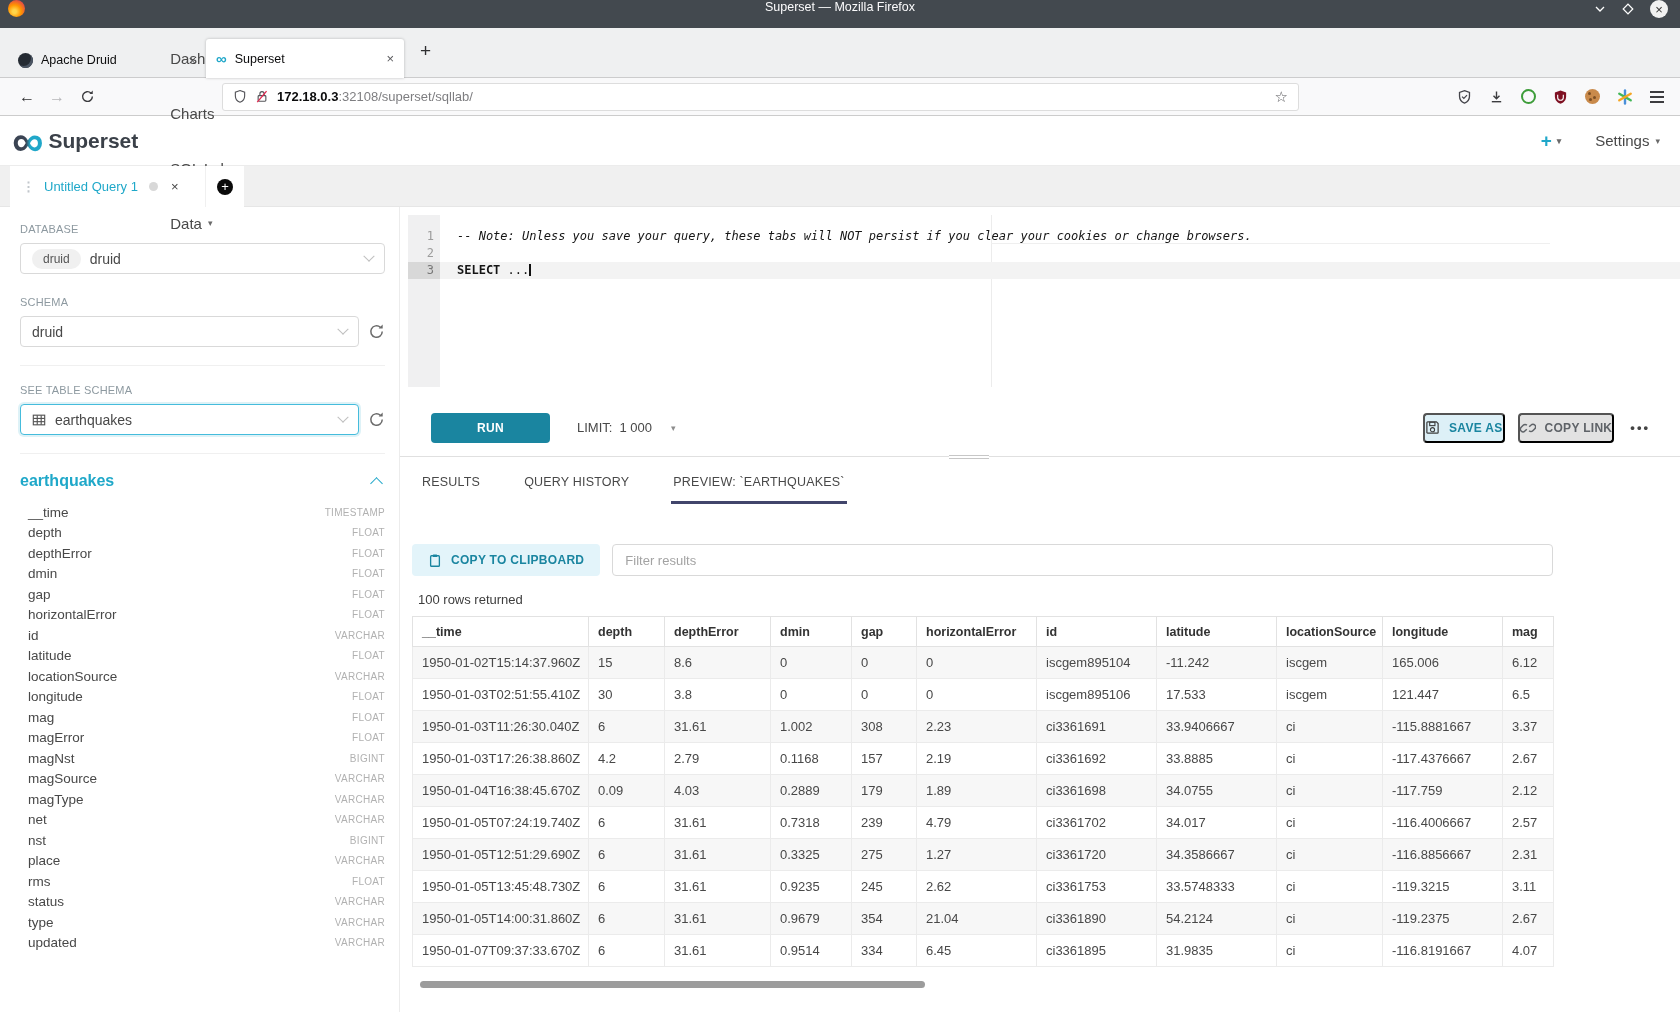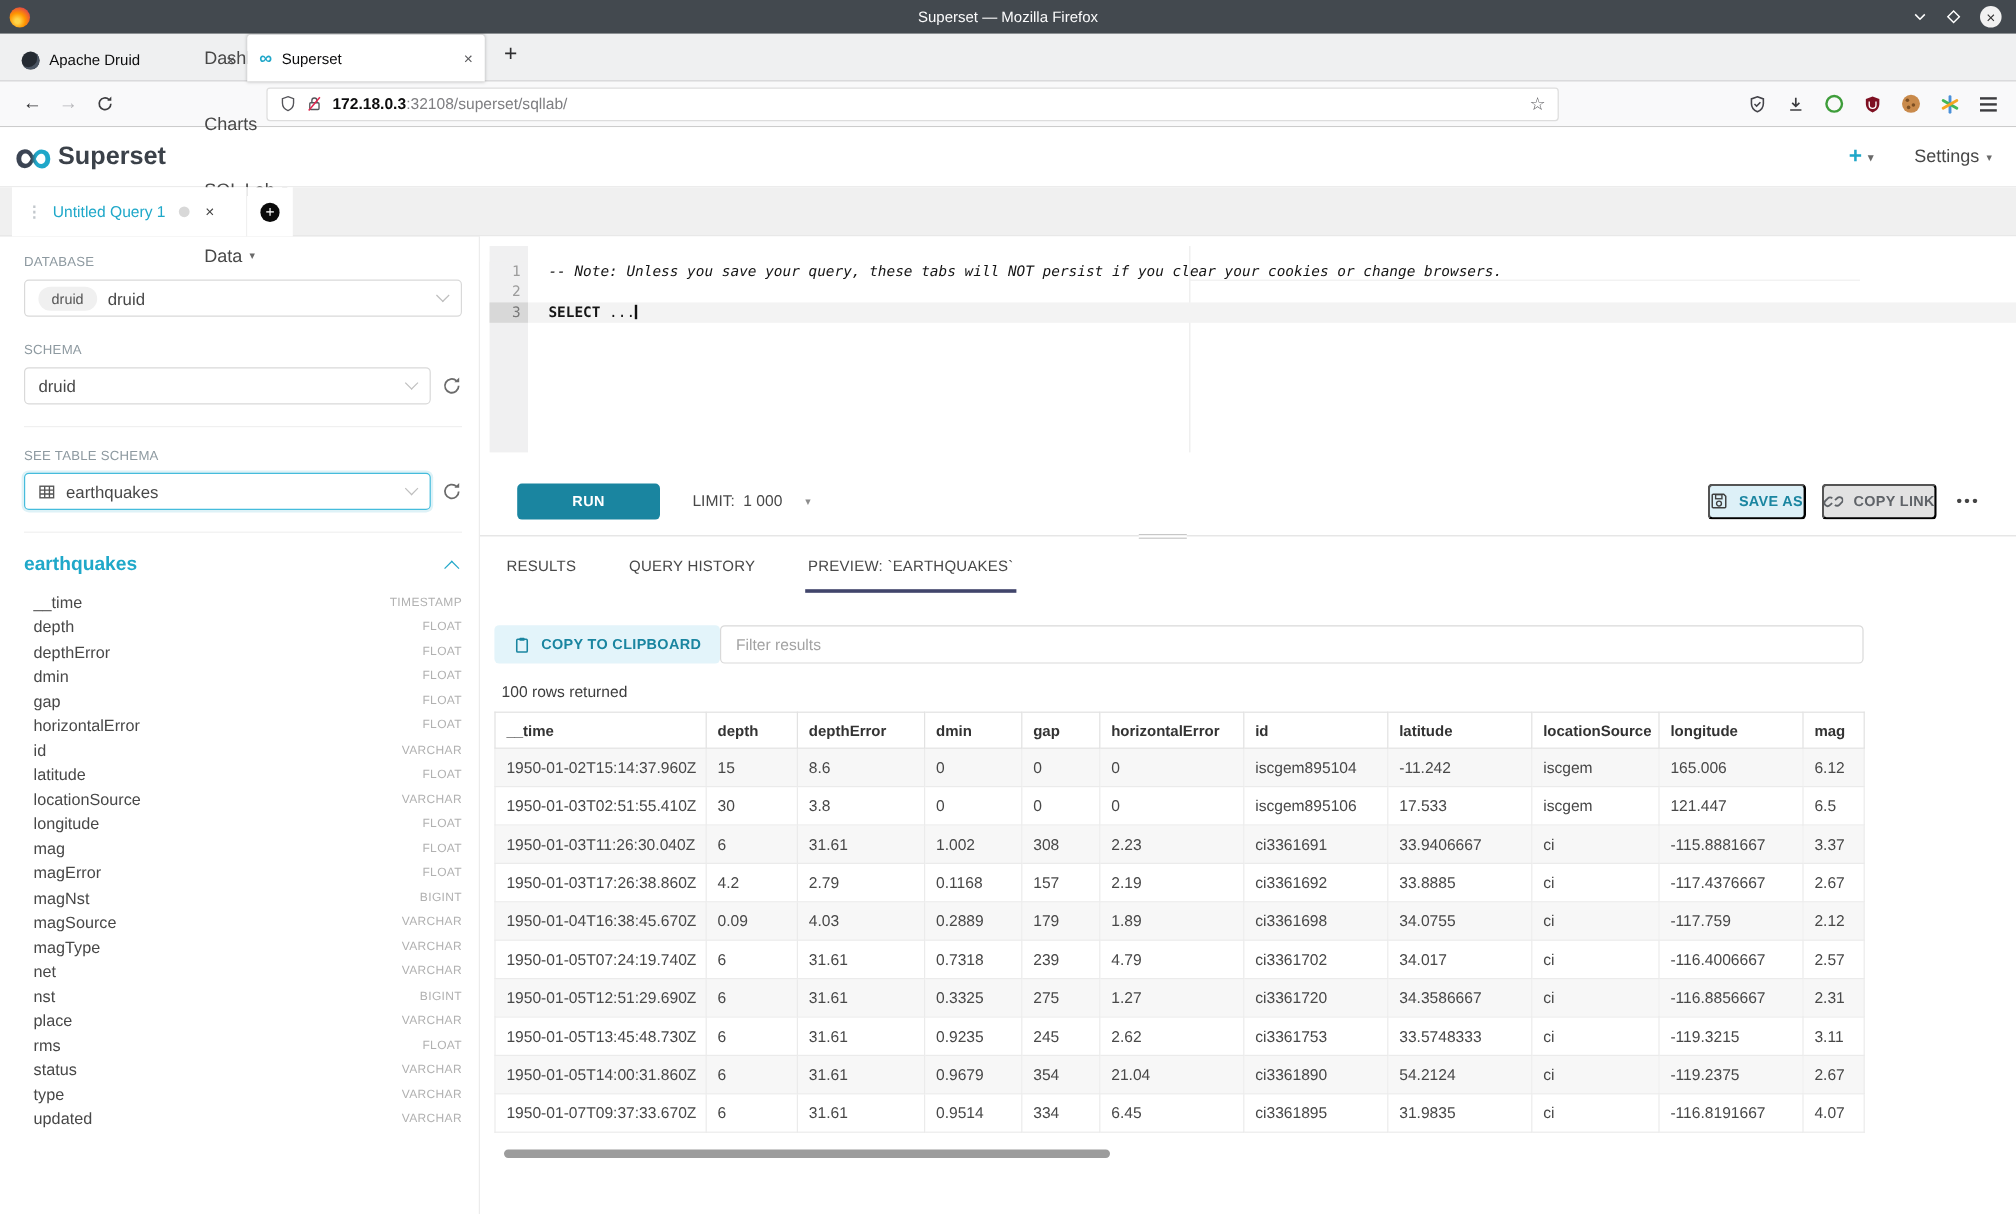--- a/index.html
+++ b/index.html
@@ -1,29 +1,29 @@
 <!DOCTYPE html>
 <html><head>
 <meta charset="utf-8">
 <style>
   * { margin:0; padding:0; box-sizing:border-box; }
   html,body { width:1680px; height:1012px; overflow:hidden; background:#fff;
     font-family:"Liberation Sans", sans-serif; }
 
   
-  .titlebar { height:28px; background:#43494f; display:flex; align-items:center; position:relative; }
+  .titlebar { height:28px; background:#43494f; display:flex; align-items:flex-start; position:relative; }
   .ff-logo { width:17px; height:17px; margin-left:8px; border-radius:50%; z-index:2;
     background:radial-gradient(circle at 38% 68%, #ffd54a 12%, #ff9500 42%, #e8543c 72%, #b5285f 100%); }
   .win-title { position:absolute; left:0; right:0; text-align:center; color:#fbfbfc; font-size:12.5px; }
   .win-controls { margin-left:auto; display:flex; align-items:center; gap:16px; padding-right:12px; z-index:2; }
   .wc { display:flex; align-items:center; justify-content:center; }
   .wc-close { width:18px; height:18px; border-radius:50%; background:#f1f1f1; color:#333;
     font-size:13px; line-height:17px; text-align:center; }
 
-  .tabbar { height:40px; background:#eff0f1; display:flex; align-items:flex-end; padding-left:8px;
+  .tabbar { height:50px; background:#eff0f1; display:flex; align-items:flex-end; padding-left:8px;
     border-bottom:1px solid #cccccd; }
   .btab { width:198px; height:34px; display:flex; align-items:center; gap:8px; padding:0 10px;
     font-size:12.5px; color:#0c0c0d; }
   .btab.active { background:#fff; height:39px; border-radius:3px 3px 0 0;
     box-shadow:0 0 3px rgba(0,0,0,.25); margin-bottom:-1px; z-index:1; }
   .tab-close { margin-left:auto; color:#59595c; font-size:13px; }
   .druid-ico { width:15px; height:15px; border-radius:50%; background:#252b33; flex:0 0 15px;
     box-shadow:inset -2px -2px 0 #4b5563; }
   .ss-ico { color:#20a7c9; font-weight:bold; font-size:15px; }
   .newtab-btn { align-self:center; font-size:19px; color:#2f2f31; padding:0 16px 4px; }
@@ -125,21 +125,21 @@
   .more-dots { color:#454545; font-size:13px; letter-spacing:2px; margin-left:3px; font-weight:bold; }
   .split-handle { position:absolute; bottom:-4px; left:549px; width:40px; display:flex;
     flex-direction:column; gap:2px; background:#fff; padding:1px 0; }
   .split-handle i { height:1px; background:#c7c7c7; }
 
   .south { width:1153px; padding-left:12px; }
   .stabs { display:flex; gap:44px; padding:18px 0 0 10px; }
   .stab { font-size:12.5px; color:#484848; padding-bottom:15px; position:relative; letter-spacing:.2px; }
   .stab.active::after { content:""; position:absolute; left:-2px; right:-2px; bottom:0; height:3px;
     background:#41456b; }
-  .actions { display:flex; align-items:center; margin-top:27px; }
+  .actions { display:flex; align-items:center; gap:12px; margin-top:40px; }
   .copy-clip { height:32px; background:#e3f4fa; color:#1a85a0; border:none; border-radius:4px;
     padding:0 16px; font-weight:bold; font-size:12px; display:flex; align-items:center; gap:9px;
     letter-spacing:.3px; }
   .filter-input { flex:1; height:32px; border:1px solid #d9d9d9; border-radius:4px; padding:0 12px;
     font-size:13px; color:#555; font-family:"Liberation Sans", sans-serif; }
   .filter-input::placeholder { color:#a3a3a3; }
   .rowcount { margin:16px 0 9px 6px; font-size:13px; color:#3d3d3d; }
   .rtable { border-collapse:collapse; table-layout:fixed; width:1141px; font-size:13px; color:#484848; }
   .rtable th { border:1px solid #e2e2e2; background:#fff; text-align:left; padding:0 9px; height:30px;
     font-size:12.5px; font-weight:bold; color:#333; overflow:hidden; white-space:nowrap; }

